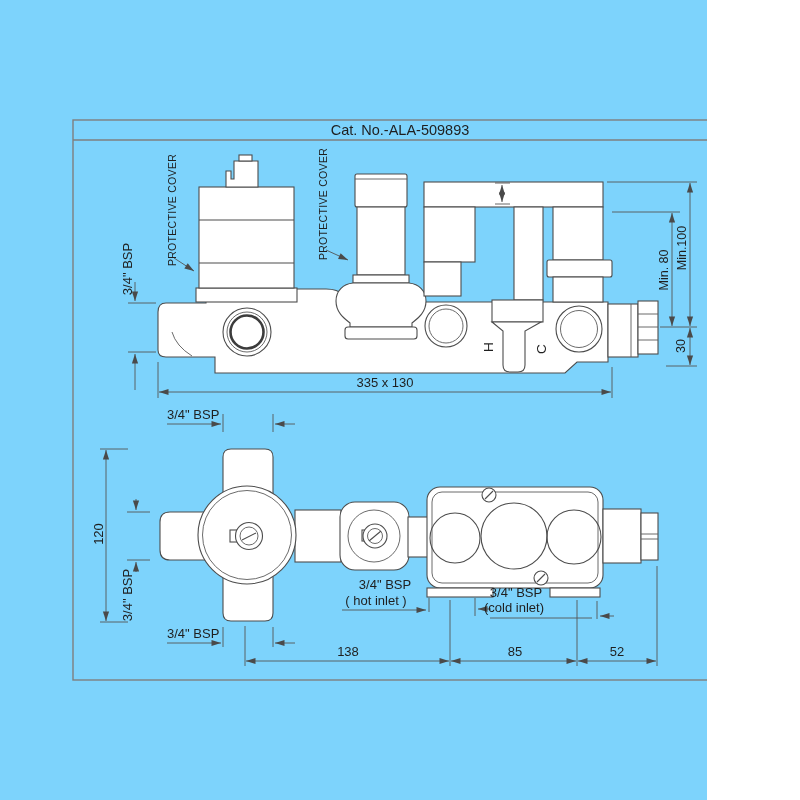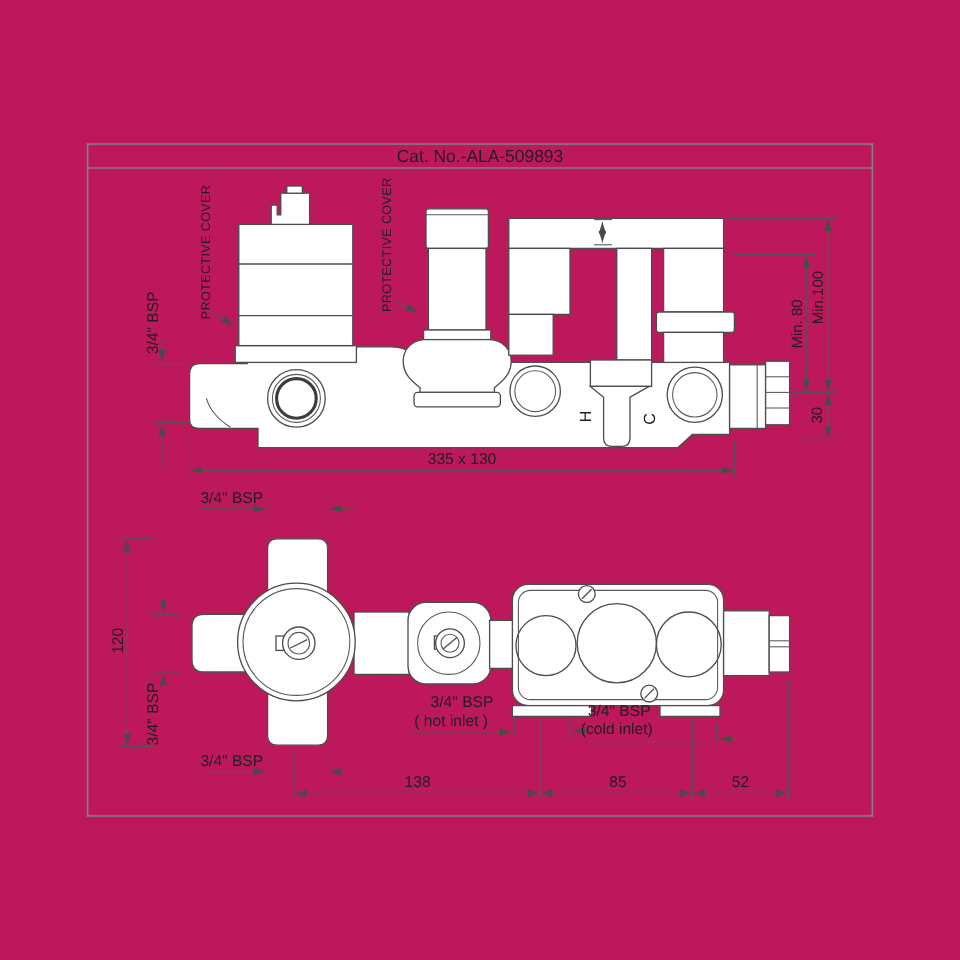--- a/index.html
+++ b/index.html
@@ -1,16 +1,16 @@
 <!DOCTYPE html>
 <html><head>
 <meta charset="utf-8">
 <style>
   html,body{margin:0;padding:0;background:#ffffff;}
-  .canvas{position:relative;width:800px;height:800px;background:#be185d;overflow:hidden;
+  .canvas{position:relative;width:707px;height:800px;background:#7dd3fc;overflow:hidden;
           font-family:"Liberation Sans",sans-serif;}
   svg{position:absolute;left:0;top:0;}
   .ln{stroke:#4d4d4d;stroke-width:1.1;fill:none;}
   .lnf{stroke:#4d4d4d;stroke-width:1.1;fill:#ffffff;}
   .thin{stroke:#5a5a5a;stroke-width:0.9;fill:none;}
   .thick{stroke:#3c3c3c;stroke-width:2.6;fill:none;}
   .dim{stroke:#555555;stroke-width:0.9;fill:none;}
   .frame{stroke:#7f7f7f;stroke-width:1.4;fill:none;}
   text{fill:#1f1f1f;}
   .t{font-size:12.5px;}

